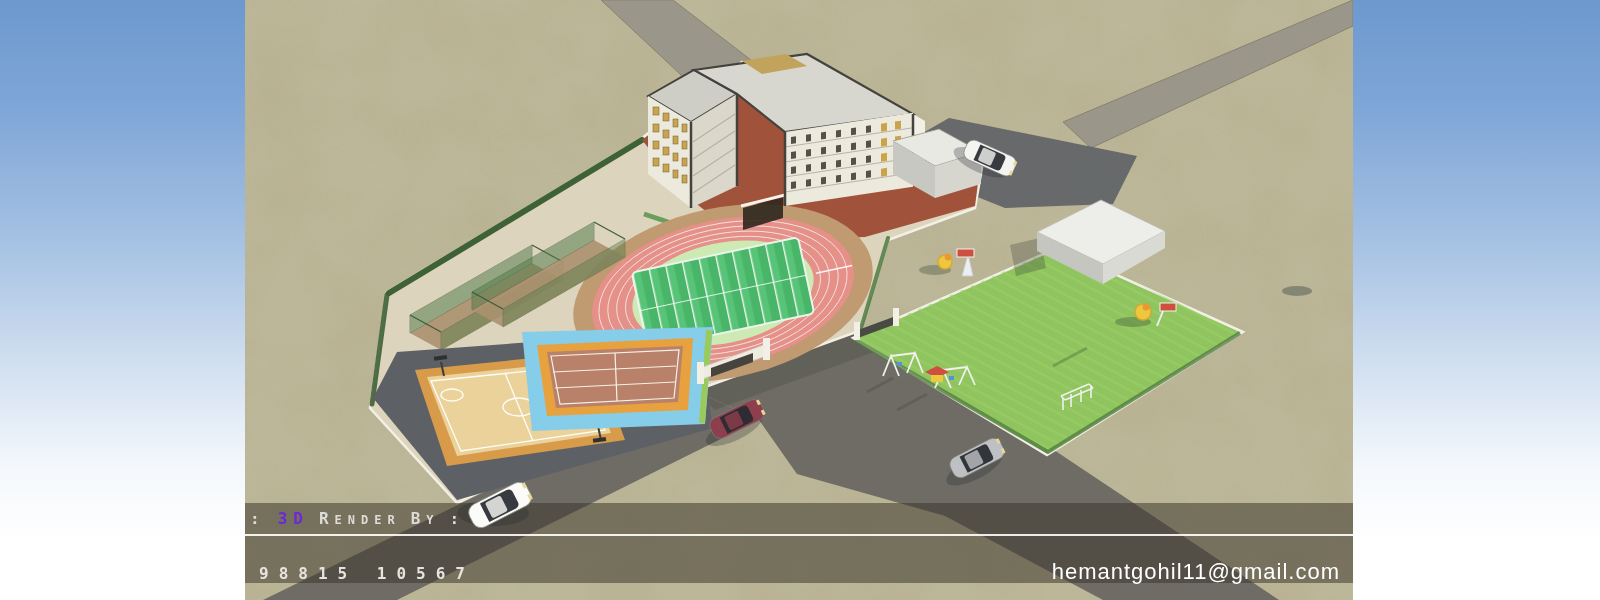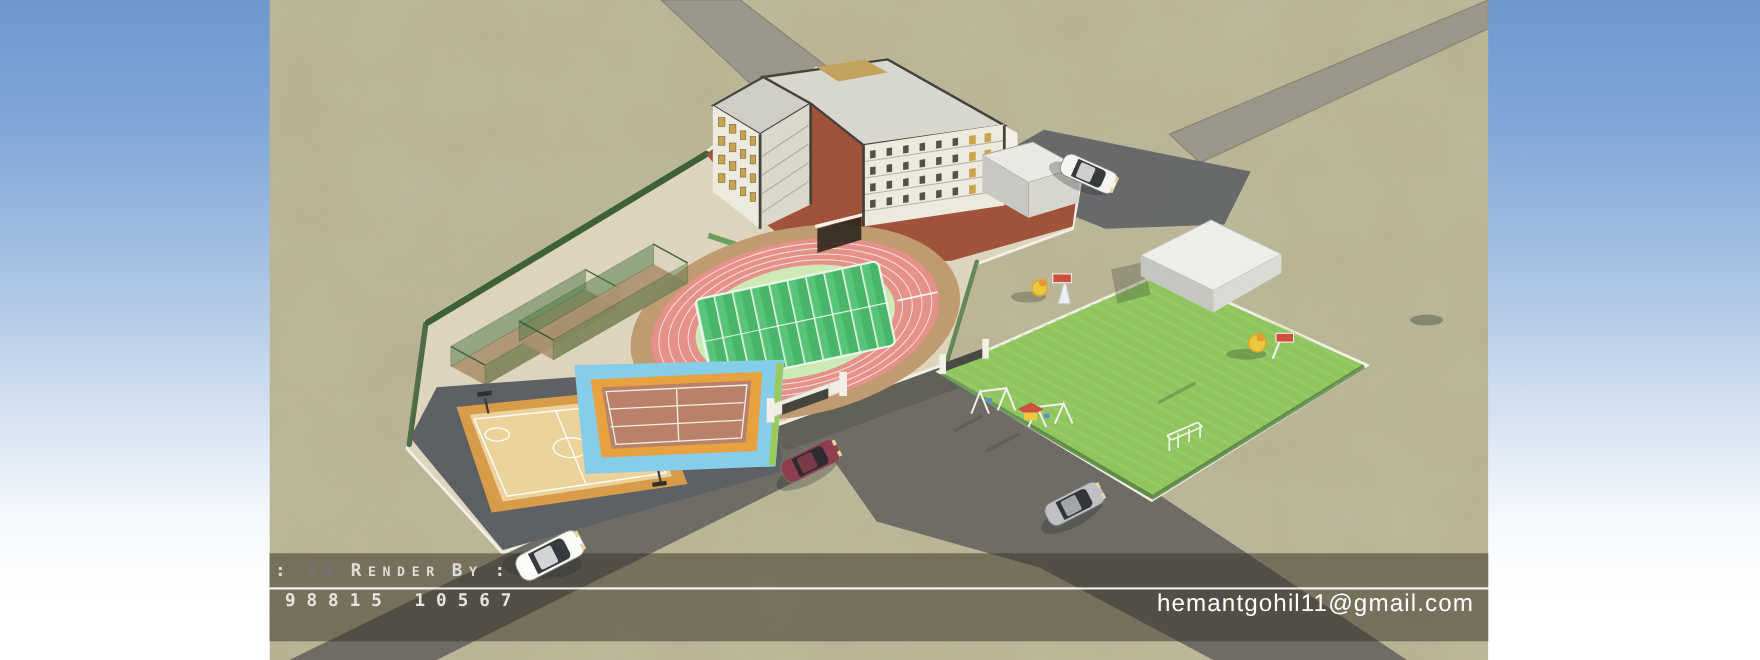--- a/index.html
+++ b/index.html
@@ -6,27 +6,27 @@
     font-family:"Liberation Sans",sans-serif;}
   .stage{position:absolute;inset:0;width:1600px;height:600px;}
   .backdrop{position:absolute;inset:0;
     background:linear-gradient(180deg,#6d99cf 0%,#7fa6d7 18%,#a5c1e3 40%,#d4e1f1 62%,#f4f8fc 78%,#ffffff 90%);}
   .render{position:absolute;left:245px;top:0;width:1108px;height:600px;z-index:1;}
   .render svg{display:block;width:1108px;height:600px;}
   
   .bar{position:absolute;left:245px;width:1108px;background:rgba(62,56,46,.55);z-index:3;box-sizing:border-box;}
   .bar1{top:503px;height:31px;display:flex;align-items:center;padding-left:5px;}
   .bar-sep{position:absolute;left:245px;width:1108px;top:534px;height:2px;background:#f6f6f2;opacity:.92;z-index:3;}
-  .bar2{top:536px;height:47px;display:flex;align-items:flex-start;justify-content:space-between;
+  .bar2{top:536px;height:47px;display:flex;align-items:flex-end;justify-content:space-between;
     padding:0 13px 0 14px;}
   .tk{font-family:"DejaVu Sans Mono","Liberation Mono",monospace;font-weight:bold;color:#dedcd6;}
   .big{font-size:16px;letter-spacing:6px;}
   .small{font-size:12px;letter-spacing:6px;}
   .word{margin-right:10px;white-space:nowrap;}
-  .accent{color:#737373;}
+  .accent{color:#6d28d9;}
   .colon{margin-right:12px;}
   .phone{font-size:16px;letter-spacing:10px;color:#e6e4df;}
   .right-block{text-align:right;line-height:1.05;}
   .studio{white-space:nowrap;margin-bottom:2px;}
   .studio .word{margin-right:0;margin-left:14px;}
   .studio .big{font-size:15px;letter-spacing:5px;}
   .studio .small{font-size:12px;letter-spacing:5px;}
   .email{font-size:22px;font-weight:normal;color:#ffffff;letter-spacing:1px;
     font-family:"Liberation Sans",sans-serif;}
   .car-overlay{position:absolute;left:245px;top:0;width:1108px;height:600px;z-index:4;pointer-events:none;}

